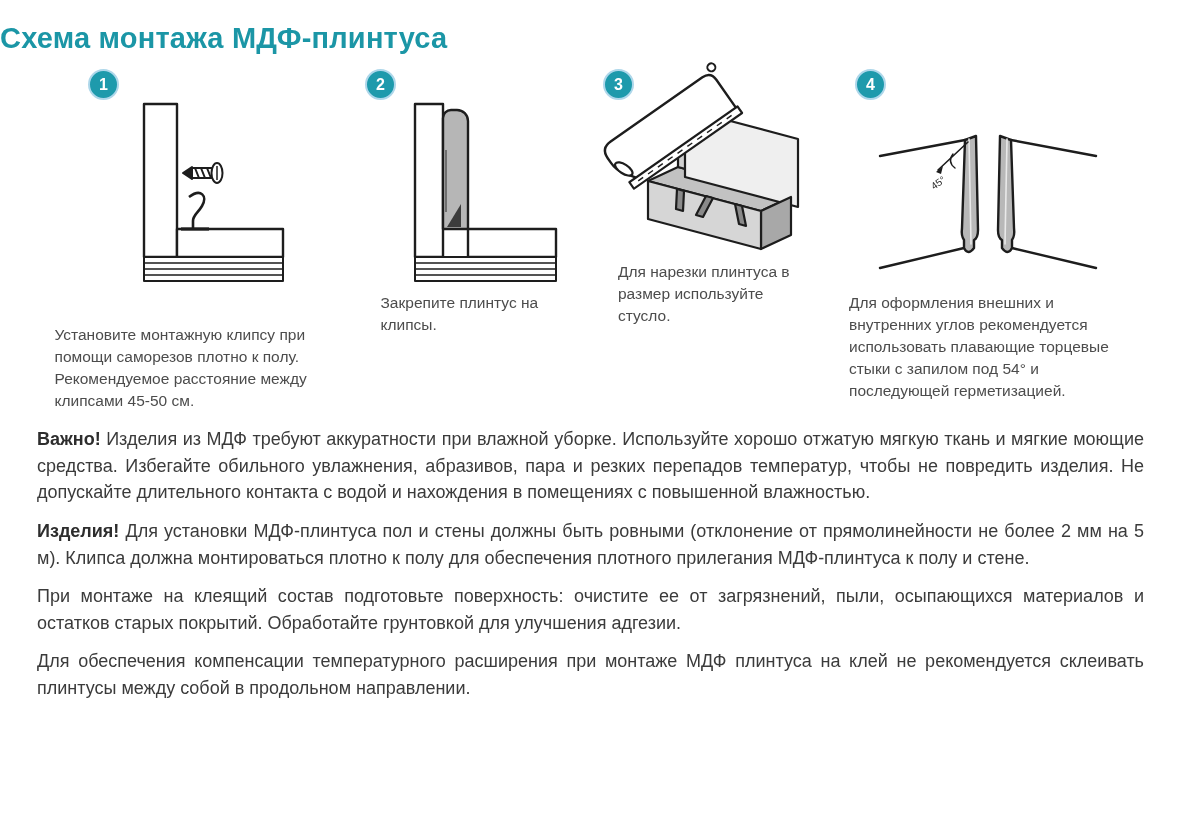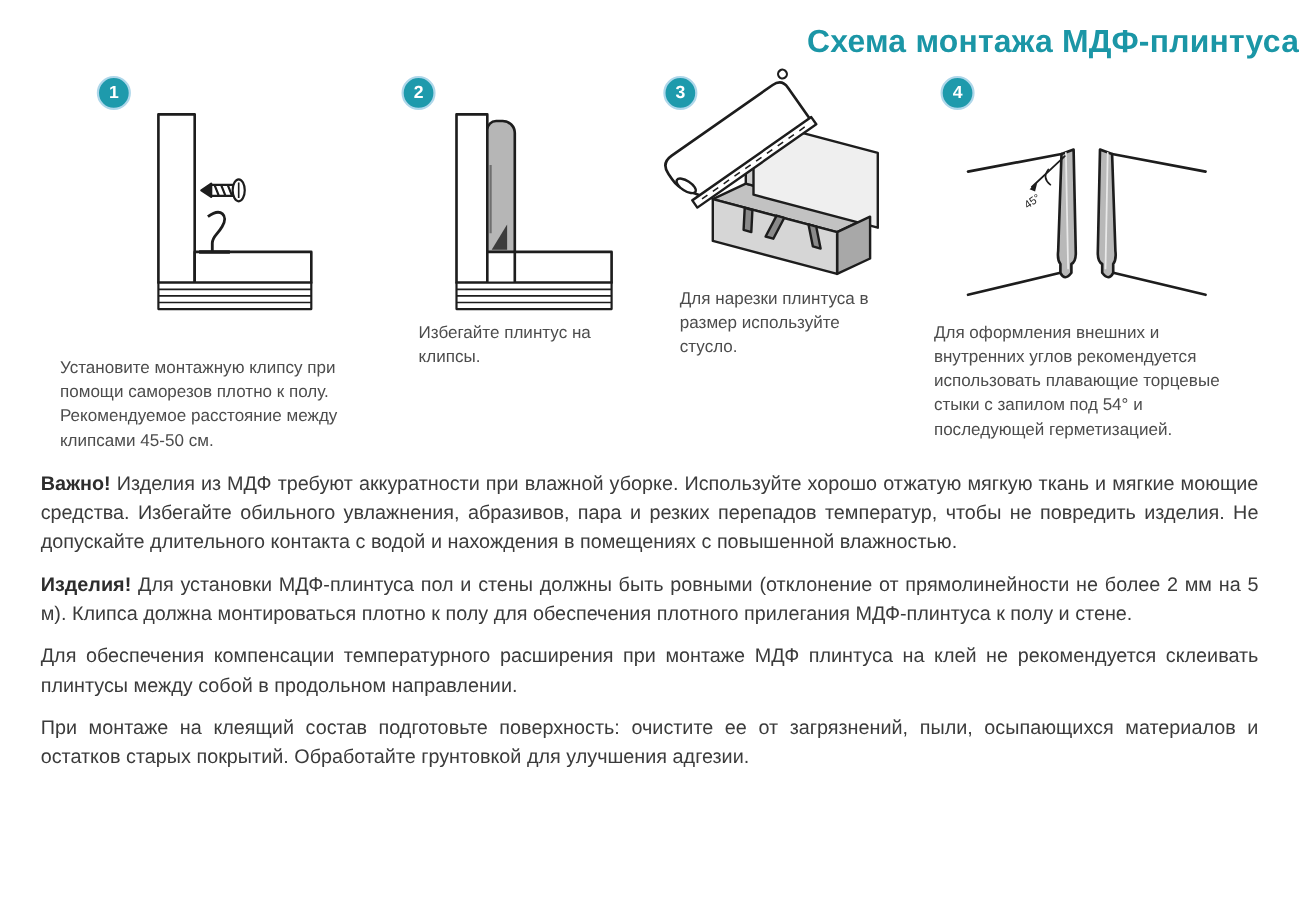--- a/index.html
+++ b/index.html
@@ -1,21 +1,21 @@
 <!DOCTYPE html>
 <html lang="ru"><head>
 <meta charset="utf-8">
 <style>
   html,body{margin:0;padding:0;}
   body{
     width:1181px;height:827px;background:#ffffff;overflow:hidden;
     font-family:"Liberation Sans", sans-serif;color:#3b3b3b;
   }
   .title{
-    text-align:right;color:#1b96a6;font-size:29px;font-weight:700;
+    text-align:left;color:#1b96a6;font-size:29px;font-weight:700;
     margin:22px 0 14px;letter-spacing:.2px;
   }
   .steps{display:flex;padding:0 48px;align-items:flex-start;}
   .step{position:relative;}
   .step:nth-child(1){width:305px;}
   .step:nth-child(2){width:240px;}
   .step:nth-child(3){width:250px;}
   .step:nth-child(4){width:290px;}
   .badge{
     width:27px;height:27px;border-radius:50%;
@@ -84,21 +84,21 @@
           <rect x="42" y="6" width="28" height="153" fill="#fff"></rect>
           <path d="M70,131 V20 a8,8 0 0 1 8,-8 h6 a11,11 0 0 1 11,11 V131 Z" fill="#b6b6b6"></path>
           <path d="M73,52 v62" stroke="#6f6f6f" stroke-width="2"></path>
           <polygon points="74,129 88,106 88,129" fill="#3c3c3c" stroke="none"></polygon>
           <rect x="95" y="131" width="88" height="28" fill="#fff"></rect>
           <rect x="42" y="159" width="141" height="24" fill="#fff" stroke-width="2"></rect>
           <path d="M42,165 h141 M42,171 h141 M42,177 h141" stroke-width="1.5"></path>
         </g>
       </svg>
     </div>
-    <p class="caption">Избегайте плинтус на клипсы.</p>
+    <p class="caption">Закрепите плинтус на клипсы.</p>
   </div>
 
   <div class="step">
     <div class="fig" style="height:184px;">
       <svg width="250" height="200" viewBox="0 0 250 200">
 
         <g stroke="#1d1d1d" stroke-width="2.2" stroke-linejoin="round">
           <polygon points="55,128 85,114 198,144 168,158" fill="#c2c2c2"></polygon>
           <polygon points="85,74 198,104 198,144 85,114" fill="#cfcfcf"></polygon>
           <polygon points="92,56 205,86 205,154 92,124" fill="#efefef"></polygon>
@@ -149,15 +149,15 @@
         </g>
       </svg>
     </div>
     <p class="caption">Для оформления внешних и внутренних углов рекомендуется использовать плавающие торцевые стыки с запилом под 54° и последующей герметизацией.</p>
   </div>
 </div>
 
 <div class="body-text">
   <p><span class="lead">Важно!</span> <span>Изделия из МДФ требуют аккуратности при влажной уборке. Используйте хорошо отжатую мягкую ткань и мягкие моющие средства. Избегайте обильного увлажнения, абразивов, пара и резких перепадов температур, чтобы не повредить изделия. Не допускайте длительного контакта с водой и нахождения в помещениях с повышенной влажностью.</span></p>
   <p><span class="lead">Изделия!</span> <span>Для установки МДФ-плинтуса пол и стены должны быть ровными (отклонение от прямолинейности не более 2 мм на 5 м). Клипса должна монтироваться плотно к полу для обеспечения плотного прилегания МДФ-плинтуса к полу и стене.</span></p>
+  <p><span class="lead"></span> <span>При монтаже на клеящий состав подготовьте поверхность: очистите ее от загрязнений, пыли, осыпающихся материалов и остатков старых покрытий. Обработайте грунтовкой для улучшения адгезии.</span></p>
   <p><span class="lead"></span> <span>Для обеспечения компенсации температурного расширения при монтаже МДФ плинтуса на клей не рекомендуется склеивать плинтусы между собой в продольном направлении.</span></p>
-  <p><span class="lead"></span> <span>При монтаже на клеящий состав подготовьте поверхность: очистите ее от загрязнений, пыли, осыпающихся материалов и остатков старых покрытий. Обработайте грунтовкой для улучшения адгезии.</span></p>
 </div>
 
 </body></html>

